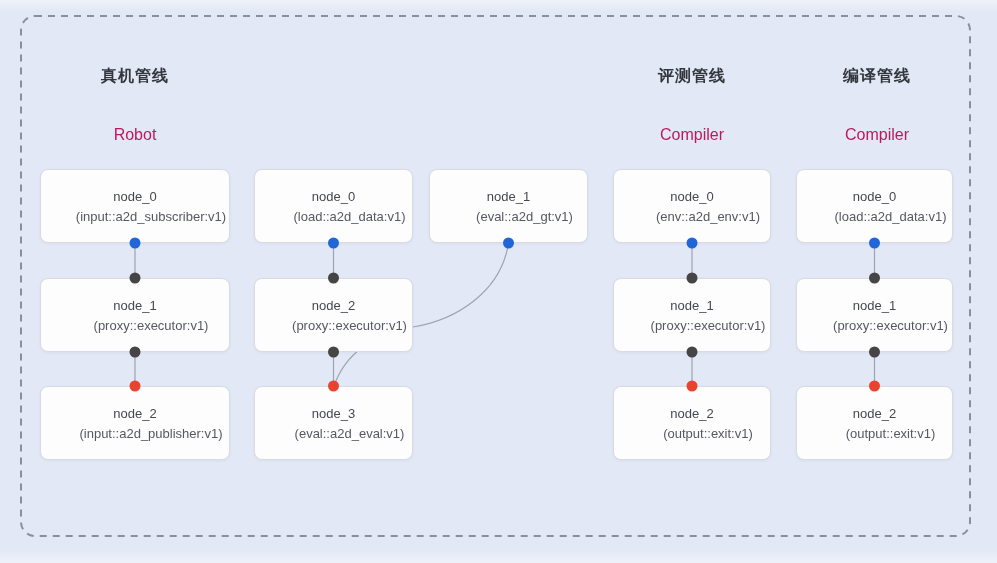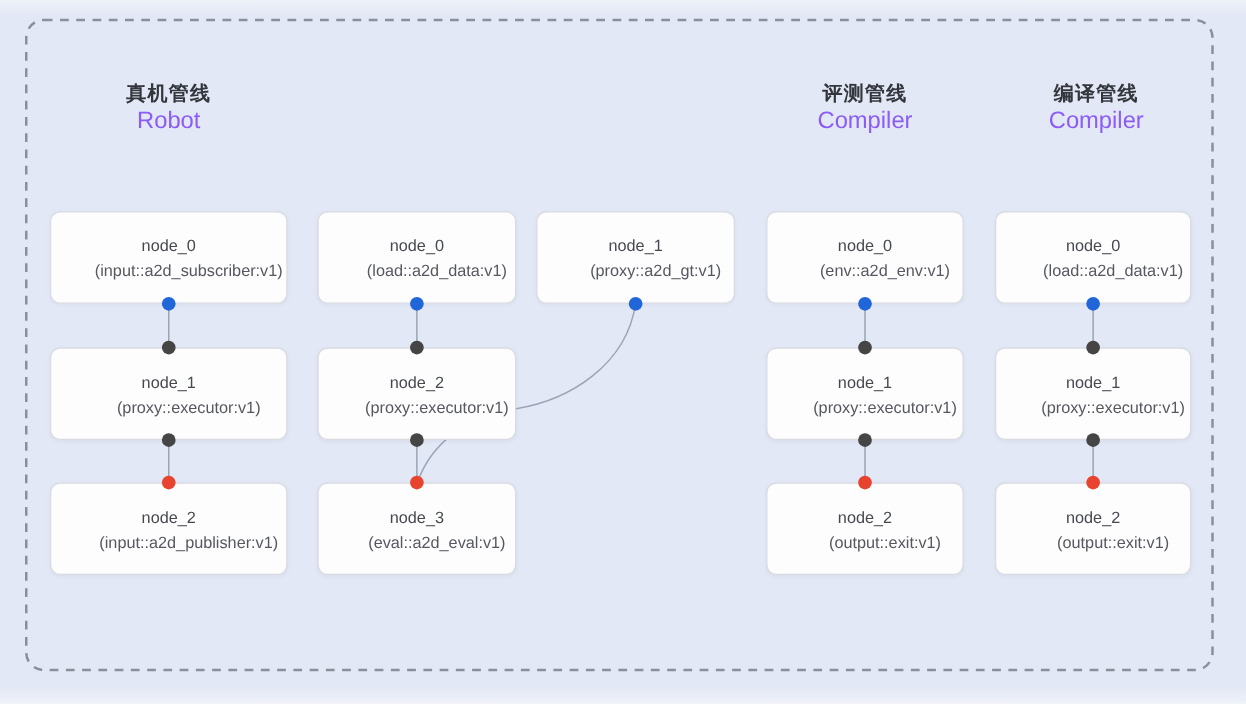--- a/index.html
+++ b/index.html
@@ -11,21 +11,21 @@
   .stage{position:relative;width:792px;height:563px;}
   svg.layer{position:absolute;left:0;top:0;pointer-events:none;}
   #edges-svg{z-index:1;}
   #nodes{position:absolute;left:0;top:0;width:100%;height:100%;z-index:2;border-radius:10px;}
   #ports-svg{z-index:3;}
   .header{
     position:absolute;top:66px;transform:translateX(-50%);
     text-align:center;z-index:2;white-space:nowrap;
   }
   .zh{font-size:16px;font-weight:700;color:#33363c;letter-spacing:1px;line-height:20px;}
-  .en{font-size:19px;font-weight:400;color:#8b5cf6;line-height:22px;}
+  .en{margin-top:38px;font-size:16px;font-weight:400;color:#be185d;line-height:22px;}
   .p0{left:135px}.p1{left:420px}.p2{left:692px}.p3{left:877px}
   .node{
     position:absolute;box-sizing:border-box;
     background:#fdfdfe;border:1px solid #d9dbe1;border-radius:8px;
     box-shadow:0 1px 3px rgba(60,70,100,.06);
     display:flex;flex-direction:column;align-items:center;justify-content:center;
     gap:5px;text-align:center;white-space:nowrap;
   }
   .node-title{font-size:13px;color:#45484e;line-height:15px;}
   .node-sub{font-size:13px;color:#55585e;line-height:15px;margin-left:32px;}
@@ -72,21 +72,21 @@
       <div class="node" style="left: 40px; top: 386px; width: 190px; height: 74px;">
         <div class="node-title">node_2</div>
         <div class="node-sub">(input::a2d_publisher:v1)</div>
       </div>
       <div class="node" style="left: 254px; top: 169px; width: 159px; height: 74px;">
         <div class="node-title">node_0</div>
         <div class="node-sub">(load::a2d_data:v1)</div>
       </div>
       <div class="node" style="left: 429px; top: 169px; width: 159px; height: 74px;">
         <div class="node-title">node_1</div>
-        <div class="node-sub">(proxy::a2d_gt:v1)</div>
+        <div class="node-sub">(eval::a2d_gt:v1)</div>
       </div>
       <div class="node" style="left: 254px; top: 278px; width: 159px; height: 74px;">
         <div class="node-title">node_2</div>
         <div class="node-sub">(proxy::executor:v1)</div>
       </div>
       <div class="node" style="left: 254px; top: 386px; width: 159px; height: 74px;">
         <div class="node-title">node_3</div>
         <div class="node-sub">(eval::a2d_eval:v1)</div>
       </div>
       <div class="node" style="left: 613px; top: 169px; width: 158px; height: 74px;">

